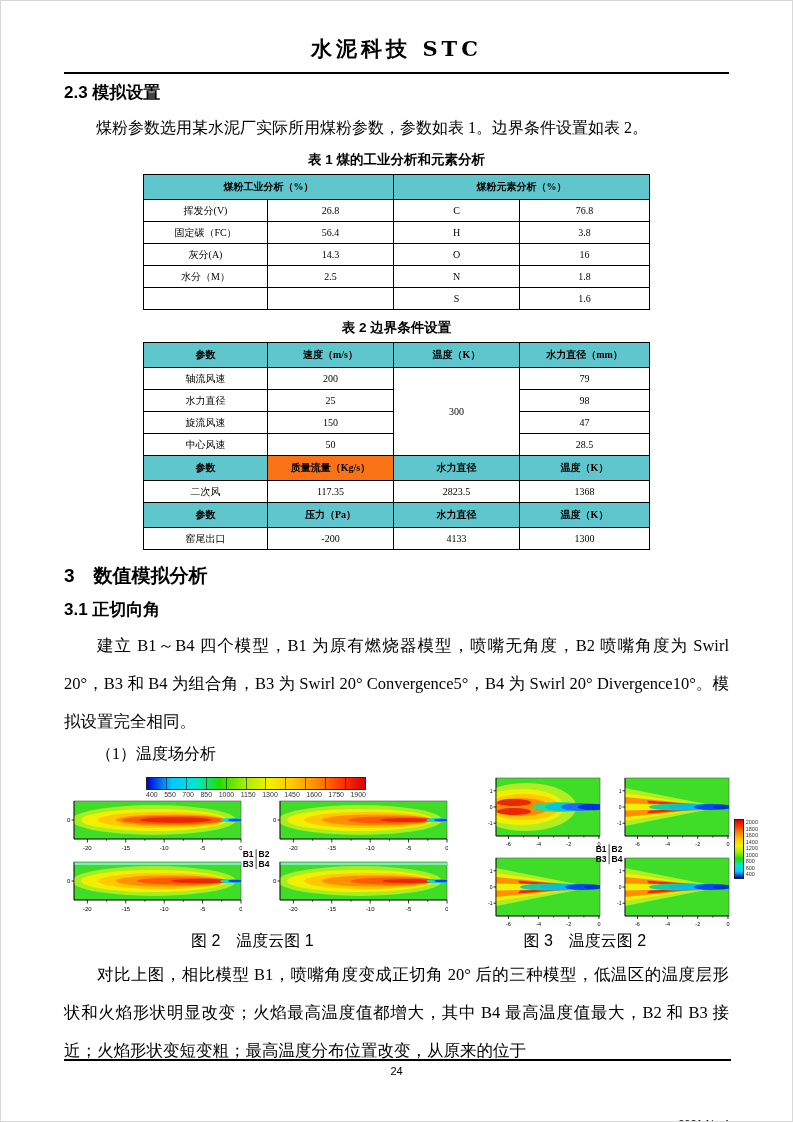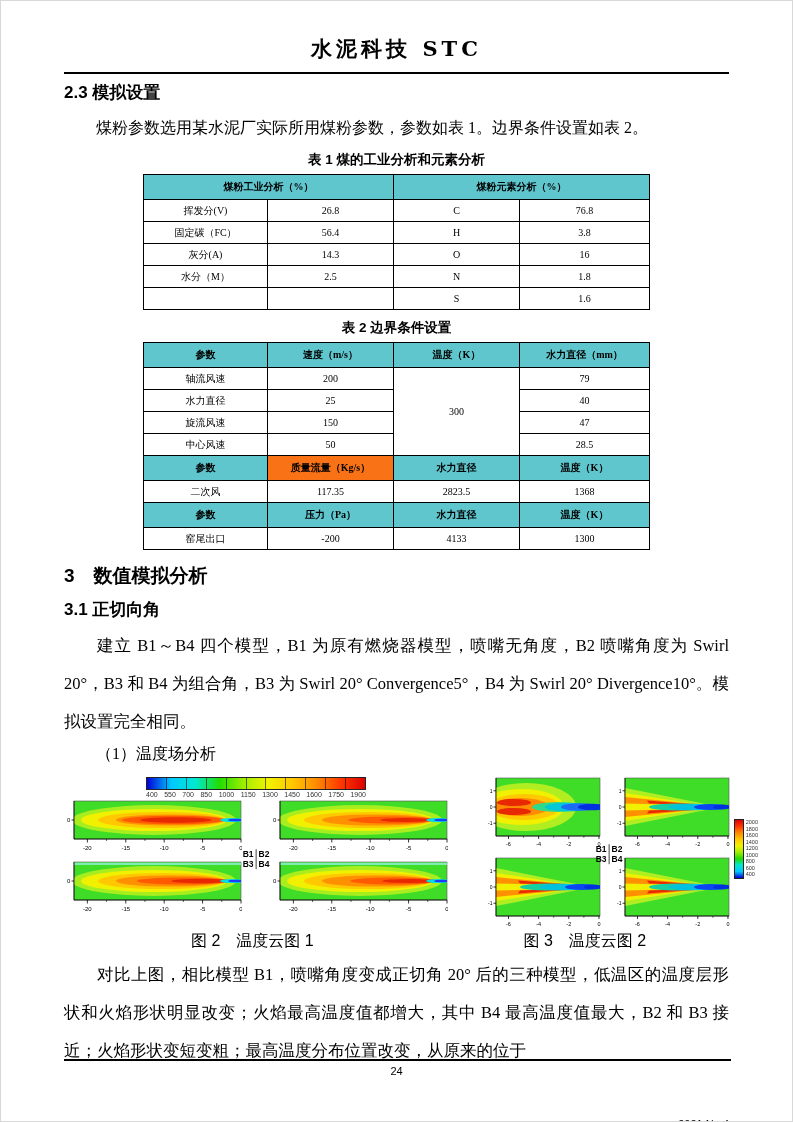--- a/index.html
+++ b/index.html
@@ -134,21 +134,21 @@
       </tr>
       <tr>
         <td>轴流风速</td>
         <td>200</td>
         <td rowspan="4">300</td>
         <td>79</td>
       </tr>
       <tr>
         <td>水力直径</td>
         <td>25</td>
-        <td>40</td>
+        <td>98</td>
       </tr>
       <tr>
         <td>旋流风速</td>
         <td>150</td>
         <td>47</td>
       </tr>
       <tr>
         <td>中心风速</td>
         <td>50</td>
         <td>28.5</td>

